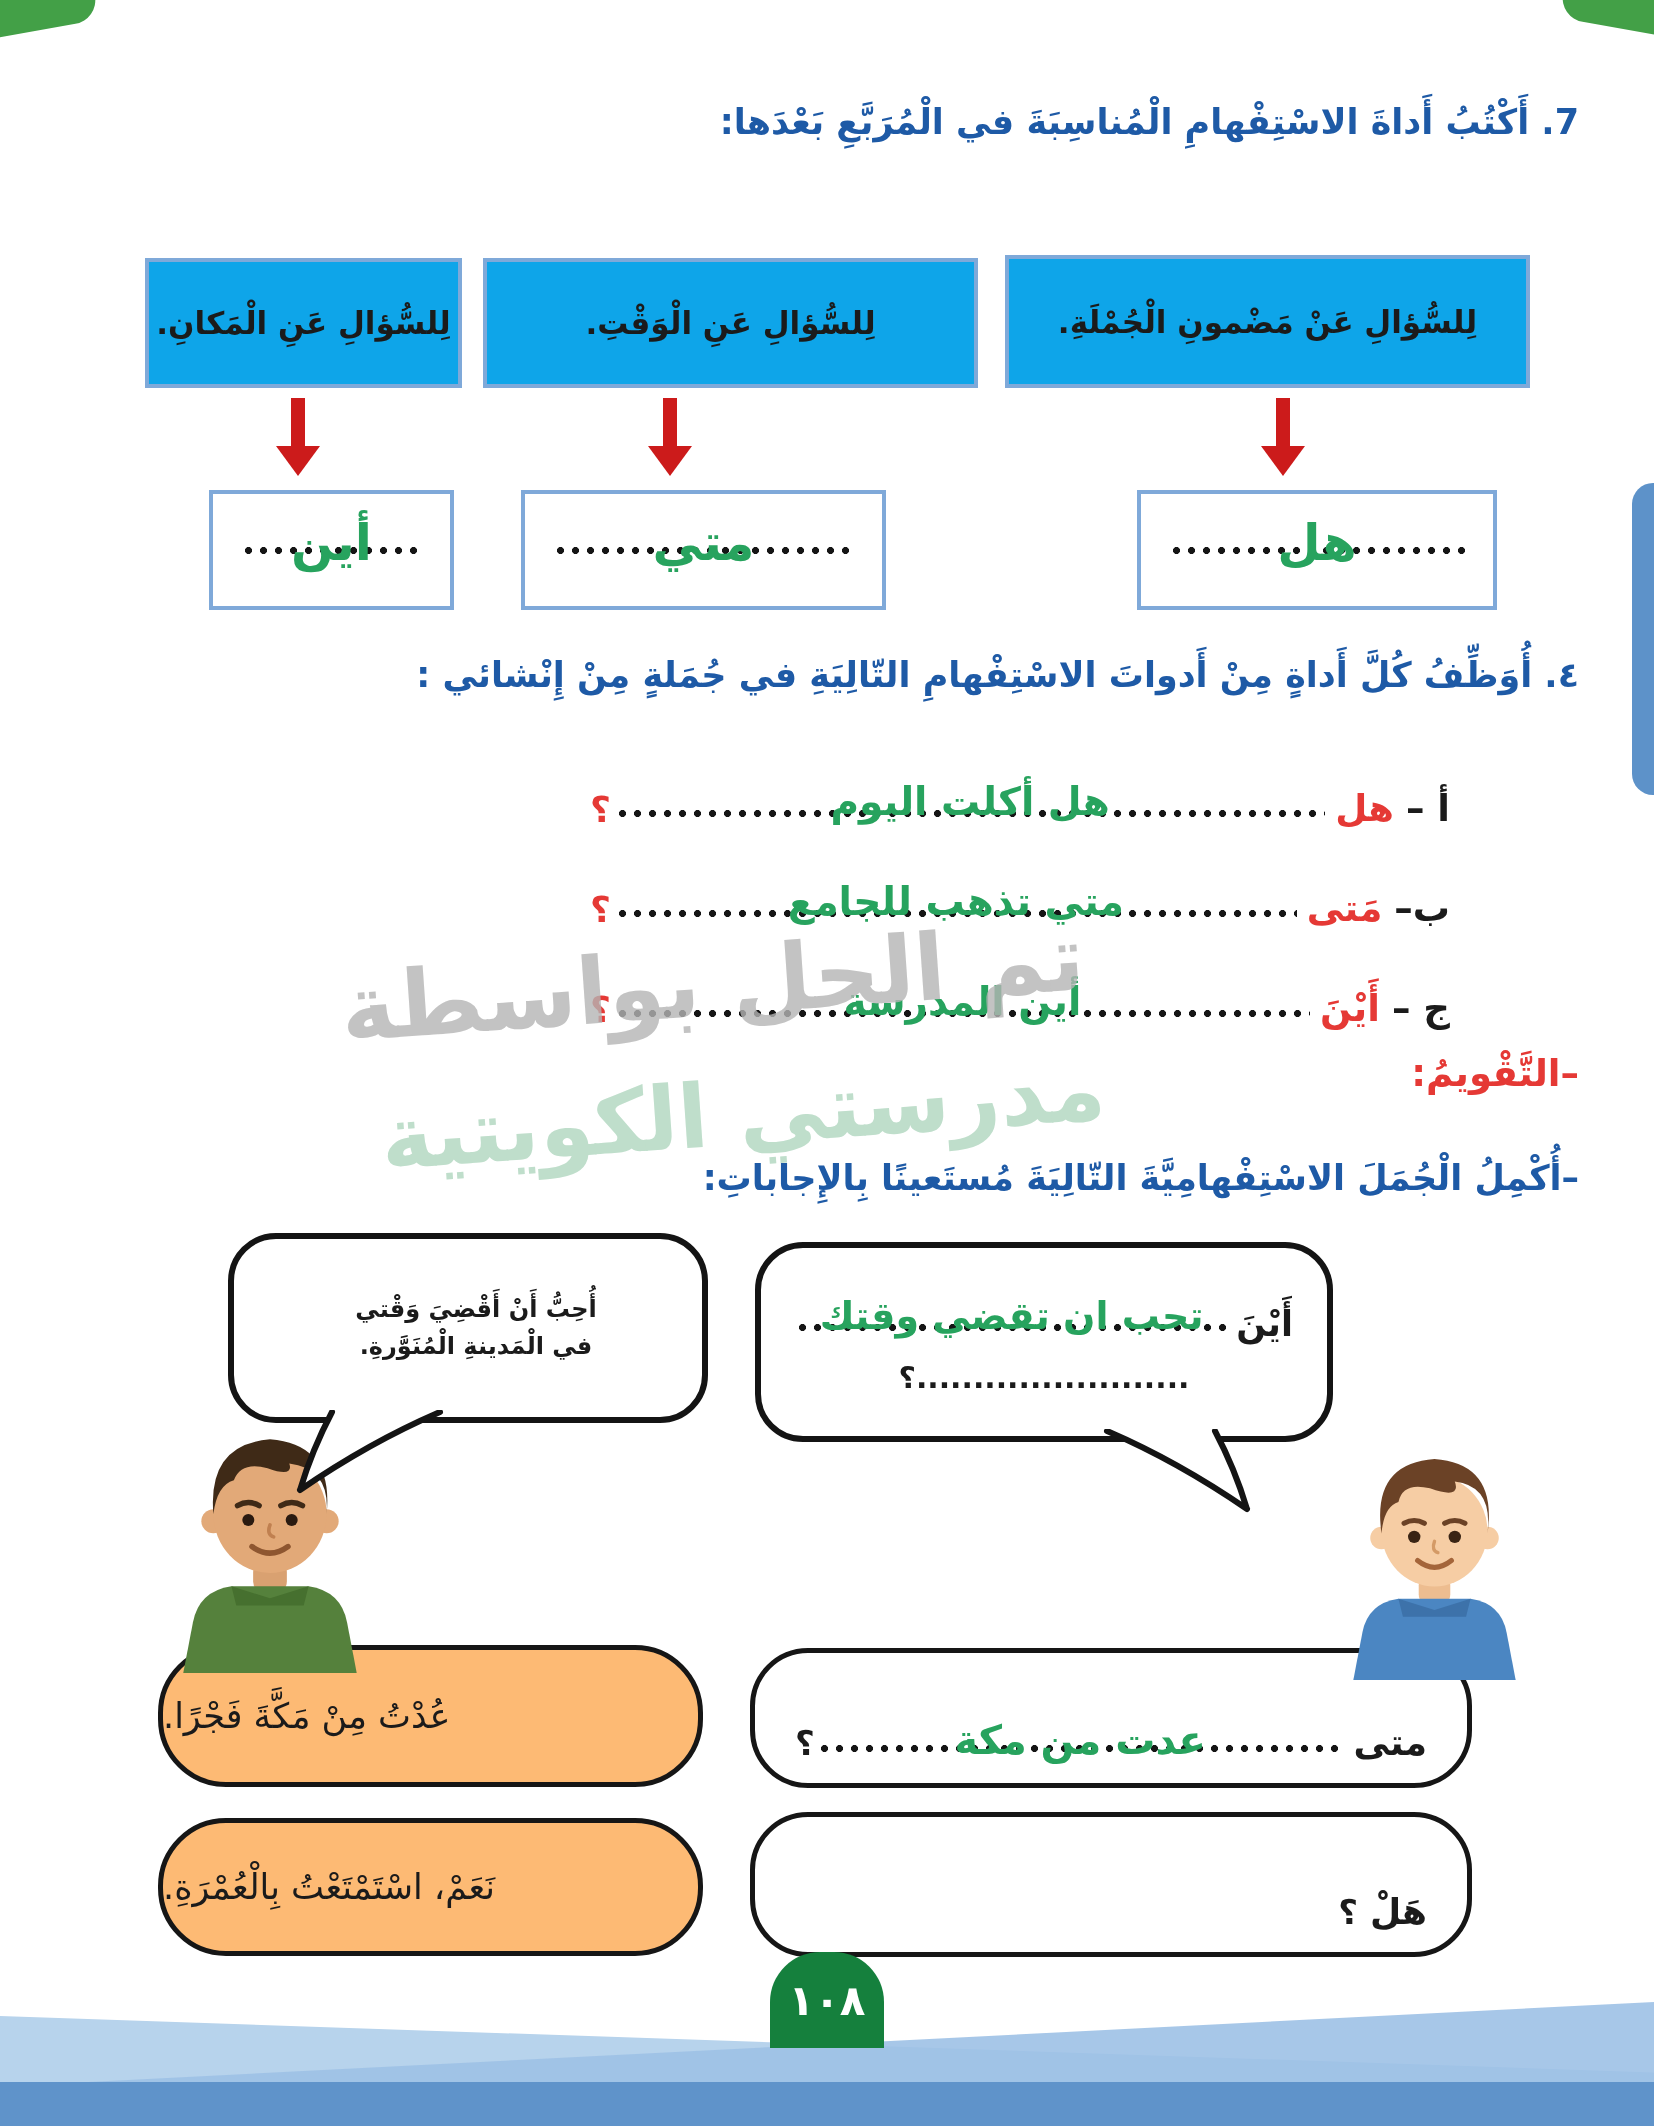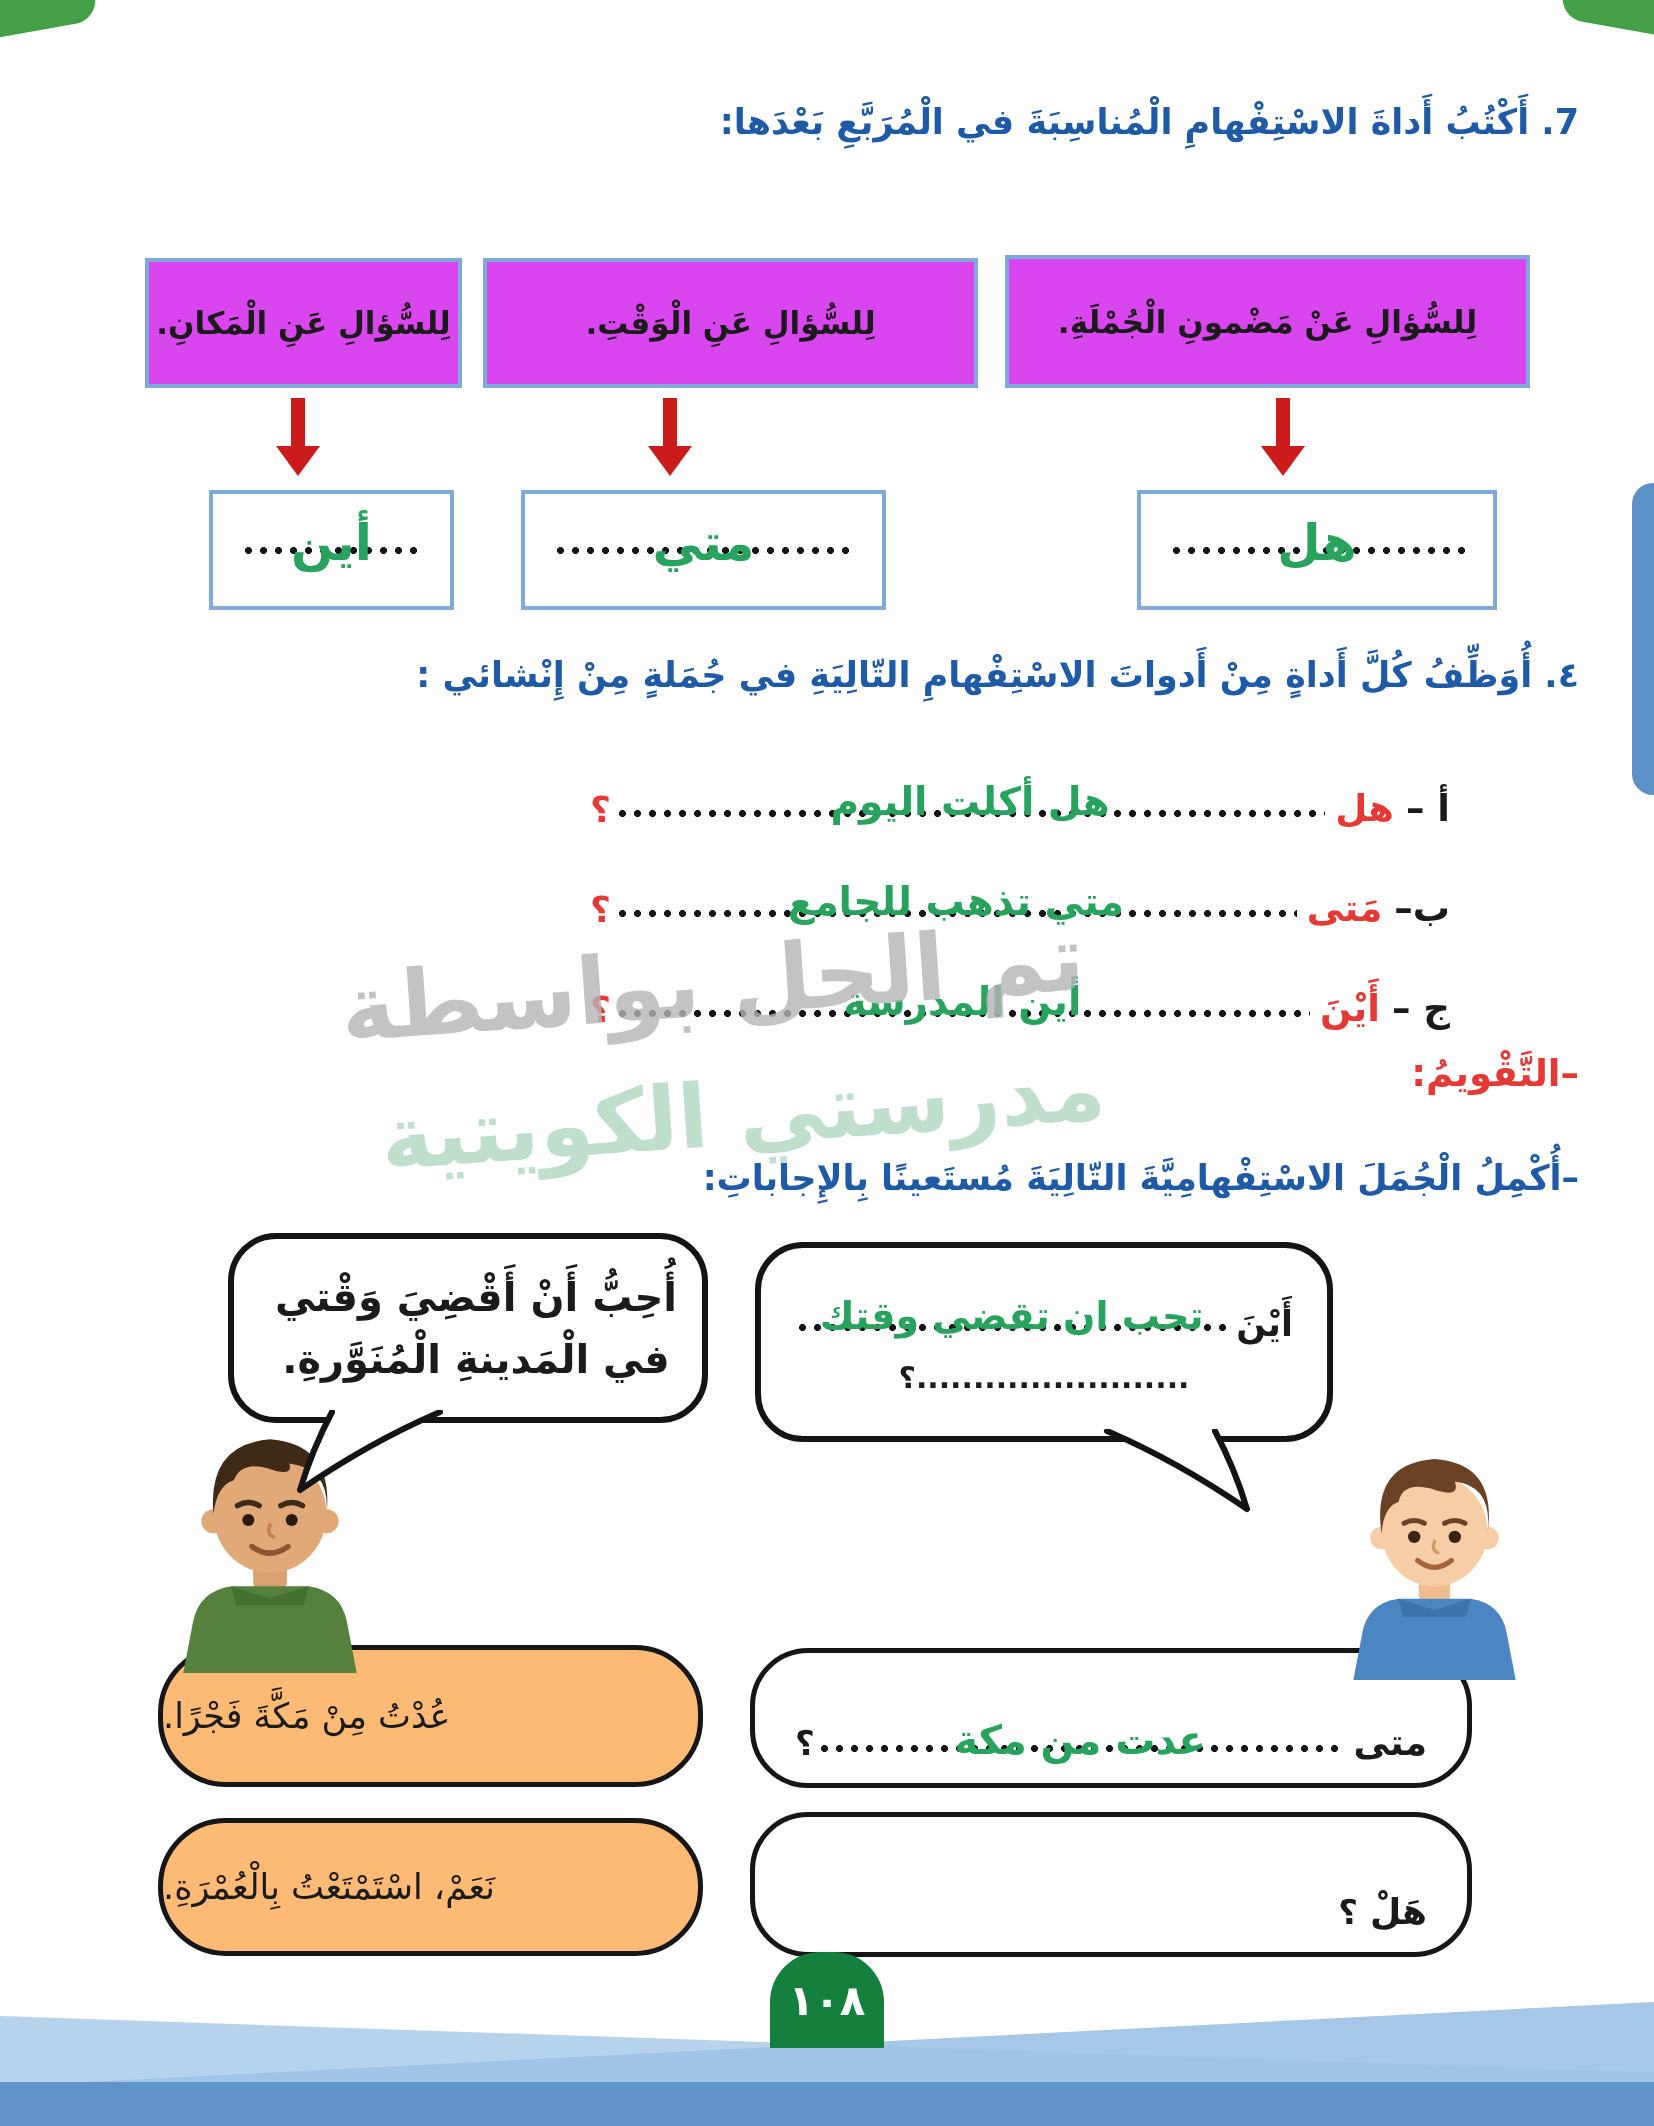--- a/index.html
+++ b/index.html
@@ -17,21 +17,21 @@
 
   
   .q-title { position:absolute; right:75px; color:#1e5aa6; font-weight:bold; font-size:35px; white-space:nowrap; }
   .q3-title { top:102px; }
   .q4-title { top:655px; }
   .eval-heading { position:absolute; right:75px; top:1052px; color:#e53935; font-weight:bold; font-size:37px; }
   .eval-instruction { position:absolute; right:75px; top:1158px; color:#1e5aa6; font-weight:bold; font-size:35px; white-space:nowrap; }
 
   
   .label-box {
-    position:absolute; border:4px solid #7fa9d9; background:#d946ef;
+    position:absolute; border:4px solid #7fa9d9; background:#0ea5e9;
     display:flex; align-items:center; justify-content:center;
     font-size:31px; font-weight:bold; color:#1b1b1b; white-space:nowrap;
   }
   .box-jumla { left:1005px; top:255px; width:525px; height:133px; }
   .box-waqt  { left:483px;  top:258px; width:495px; height:130px; }
   .box-makan { left:145px;  top:258px; width:317px; height:130px; }
 
   
   .arrow { position:absolute; width:44px; height:82px; }
   .arrow .shaft { position:absolute; left:15px; top:0; width:14px; height:50px; background:#cc1b1b; }
@@ -74,21 +74,21 @@
   
   .bubble { position:absolute; background:#fff; border:6px solid #141414; border-radius:48px; z-index:2; }
   .bubble-right { left:755px; top:1242px; width:578px; height:200px; padding:30px 34px 10px; }
   .bubble-left  { left:228px; top:1233px; width:480px; height:190px; padding:26px 30px;
                   display:flex; flex-direction:column; align-items:center; justify-content:center; }
   .bubble-line1 { display:flex; align-items:flex-end; direction:rtl; height:66px; }
   .bubble-prefix { font-size:35px; font-weight:bold; color:#1b1b1b; margin-left:8px; white-space:nowrap; }
   .bubble-line1 .dotarea .green-over { font-size:38px; }
   .bubble-line2 { margin-top:16px; font-size:30px; font-weight:bold; color:#1b1b1b;
                   letter-spacing:3px; text-align:center; direction:rtl; }
-  .bubble-left .bl { font-size:40px; font-weight:bold; color:#1b1b1b; line-height:1.55; white-space:nowrap;margin-left:16px; }
+  .bubble-left .bl { font-size:24px; font-weight:bold; color:#1b1b1b; line-height:1.55; white-space:nowrap;margin-left:16px; }
   .tail { position:absolute; top:calc(100% - 7px); z-index:3; }
   .tail-right { right:70px; }
   .tail-left  { left:56px; }
 
   
   .boy { position:absolute; z-index:1; }
   .boy-green { left:140px;  top:1408px; width:260px; height:265px; }
   .boy-blue  { left:1312px; top:1432px; width:245px; height:248px; }
 
   

